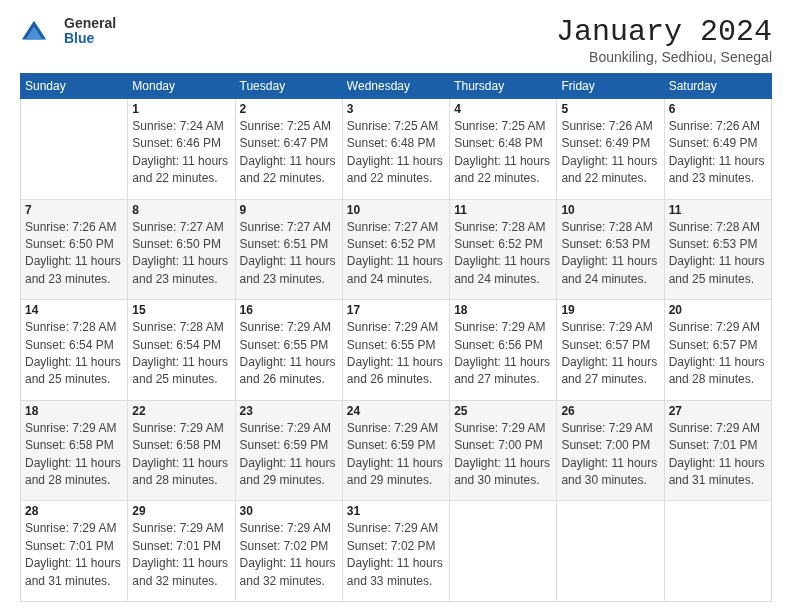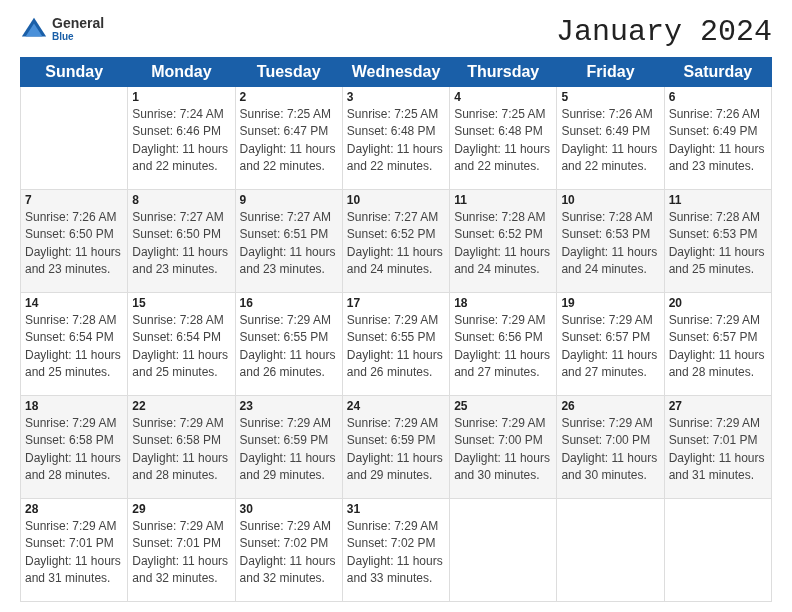--- a/index.html
+++ b/index.html
@@ -18,35 +18,35 @@
       flex-direction: column;
     }
     .header {
       display: flex;
       justify-content: space-between;
       align-items: flex-start;
       margin-bottom: 8px;
     }
     .logo {
       display: flex;
-      align-items: flex-start;
-      gap: 4px;
+      align-items: flex-end;
+      gap: 16px;
     }
     .logo-text {
       display: flex;
       flex-direction: column;
       line-height: 1.1;
     }
     .logo-general {
       font-size: 14px;
       font-weight: bold;
       color: #333;
     }
     .logo-blue {
-      font-size: 10px;
+      font-size: 14px;
       font-weight: bold;
       color: #1a5fa8;
     }
     .logo-icon {
       width: 28px;
       height: 28px;
     }
     .title-block {
       text-align: right;
     }
@@ -64,24 +64,24 @@
     .calendar {
       flex: 1;
       border: 1px solid #ccc;
       border-collapse: collapse;
       width: 100%;
       table-layout: fixed;
     }
     .calendar th {
       background-color: #1a5fa8;
       color: #fff;
-      font-size: 16px;
-      font-weight: bold;
+      font-size: 12px;
+      font-weight: normal;
       padding: 5px 4px;
-      text-align: center;
+      text-align: left;
       border: 1px solid #1a5fa8;
     }
     .calendar td {
       vertical-align: top;
       padding: 3px 4px;
       border: 1px solid #ddd;
       font-size: 9.5px;
       color: #333;
       background: #fff;
       height: 78px;
@@ -115,20 +115,21 @@
         <polygon points="15,2 28,22 2,22" fill="#1a5fa8"></polygon>
         <polygon points="15,8 24,22 6,22" fill="#4a90d9"></polygon>
       </svg>
       <div class="logo-text">
         <span class="logo-general">General</span>
         <span class="logo-blue">Blue</span>
       </div>
     </div>
     <div class="title-block">
       <div class="main-title">January 2024</div>
+      <div class="subtitle">Bounkiling, Sedhiou, Senegal</div>
     </div>
   </div>
 
   <table class="calendar">
     <thead>
       <tr>
       <th>Sunday</th>
           <th>Monday</th>
           <th>Tuesday</th>
           <th>Wednesday</th>

